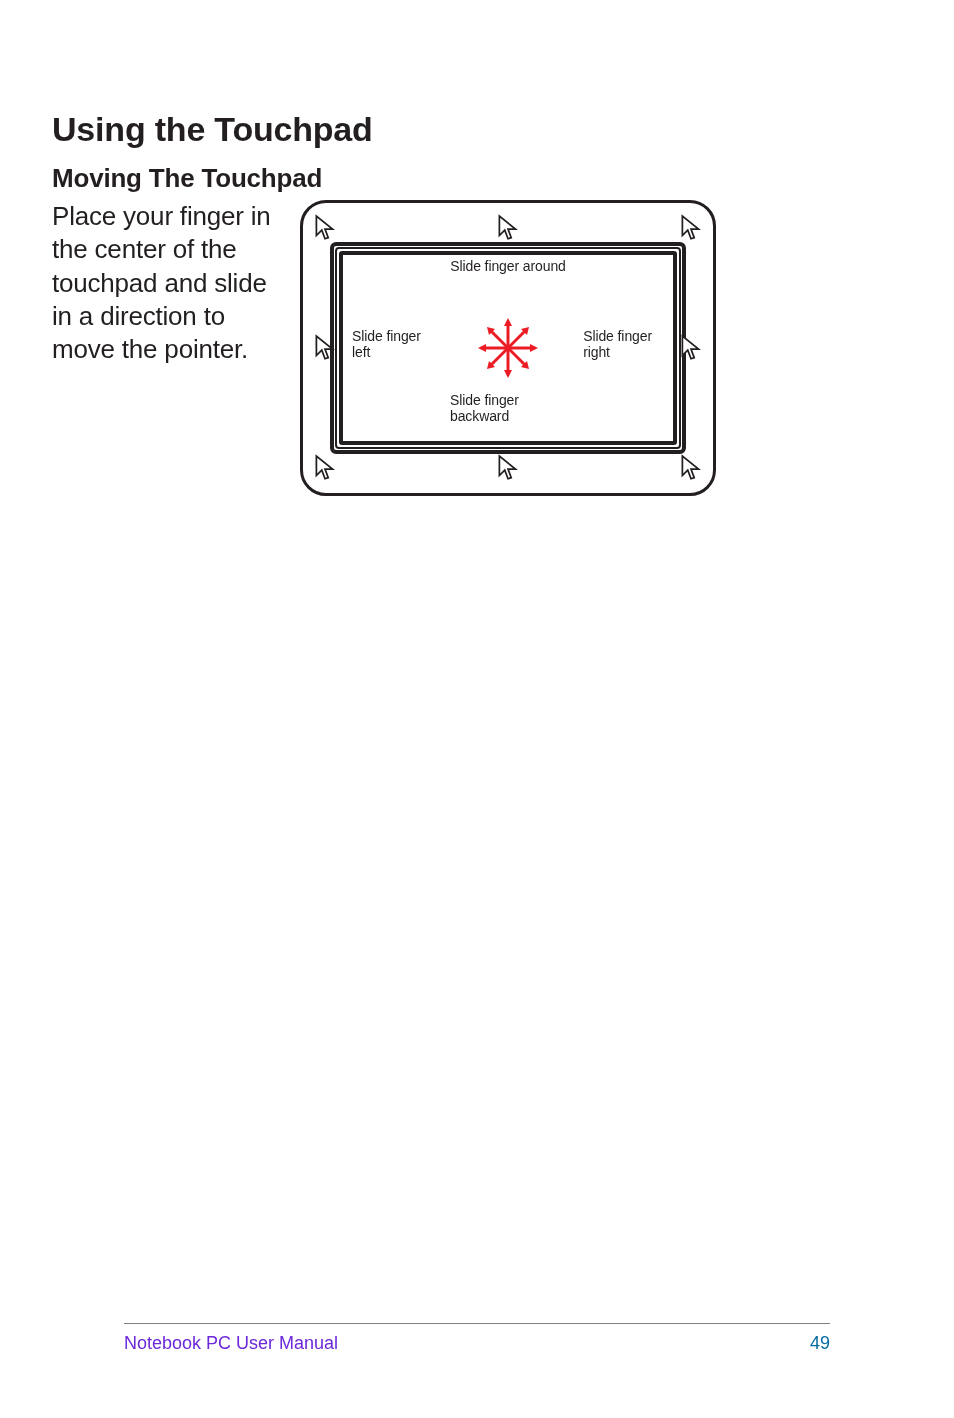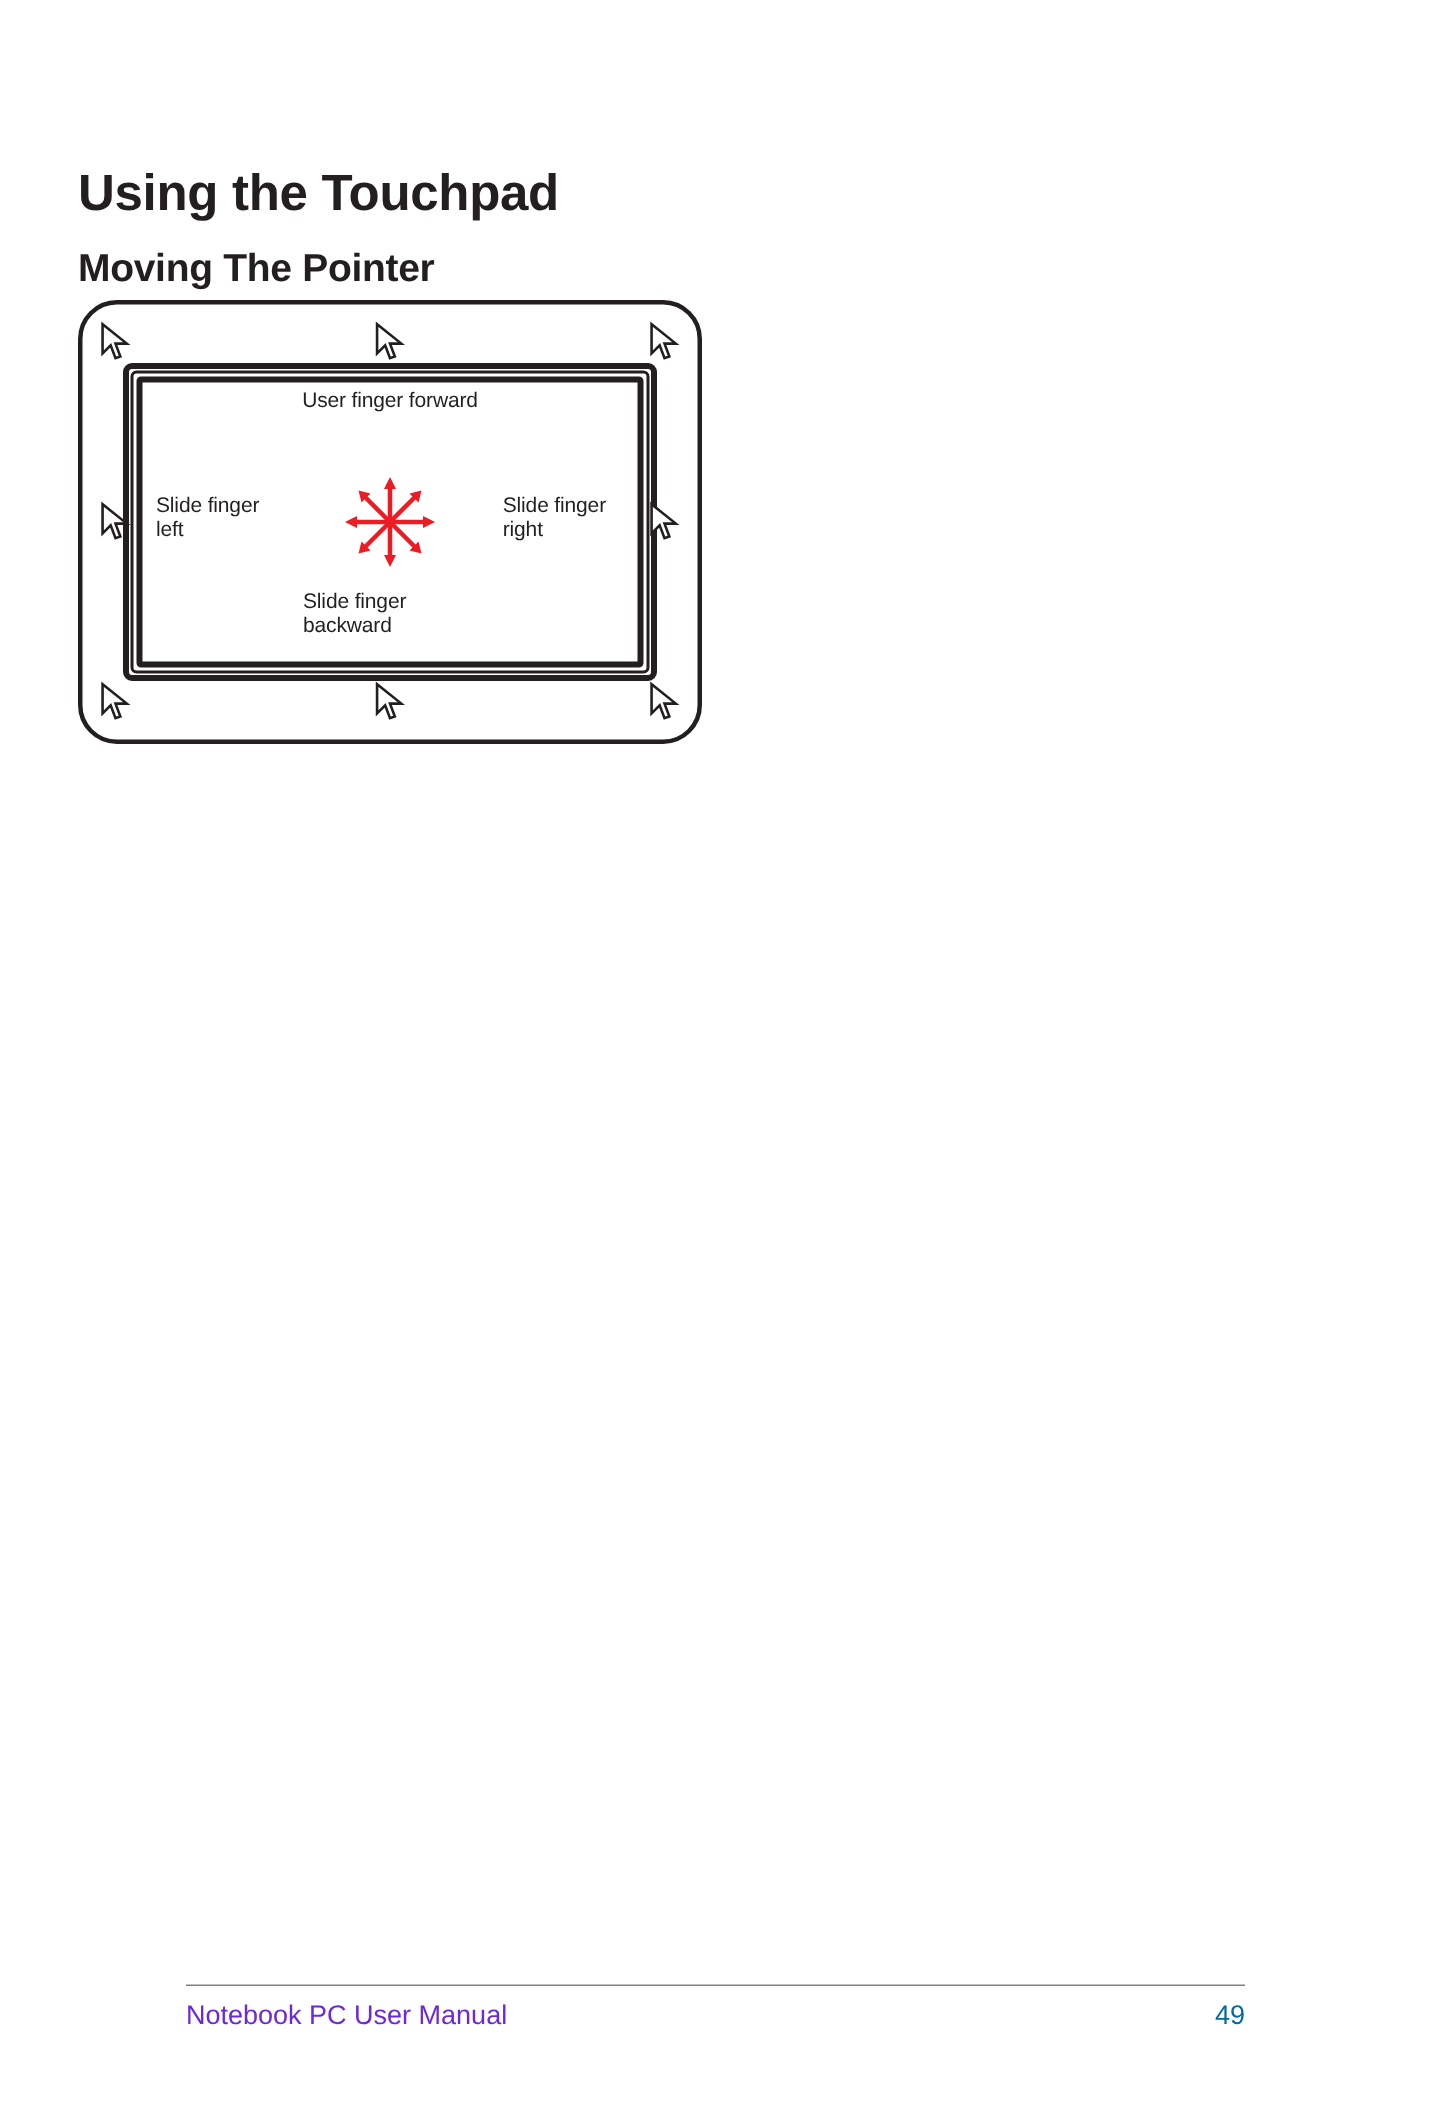--- a/index.html
+++ b/index.html
@@ -138,35 +138,36 @@
   }
 </style>
 </head>
 <body>
 
 <div class="page">
 
   <div class="h1">Using the Touchpad</div>
 
 
-  <div class="h2">Moving The Pointer</div>
+  <div class="h2">Moving The Touchpad</div>
 
   <div class="row">
+    <div class="col-text">Place your finger in the center of the touchpad and slide in a direction to move the pointer.</div>
 
     <div class="col-fig">
       <div class="diagram">
         <div class="outer"></div>
 
         <div class="inner">
           <div class="b1"></div>
           <div class="b2"></div>
           <div class="b3"></div>
         </div>
 
-        <div class="lbl forward">User finger forward</div>
+        <div class="lbl forward">Slide finger around</div>
         <div class="lbl left">Slide finger
 left</div>
         <div class="lbl right">Slide finger
 right</div>
         <div class="lbl backward">Slide finger
 backward</div>
 
         <div class="star">
           <svg viewBox="0 0 64 64">
             <g stroke-width="3" stroke-linecap="round" fill="none" stroke="#ec1c24">

